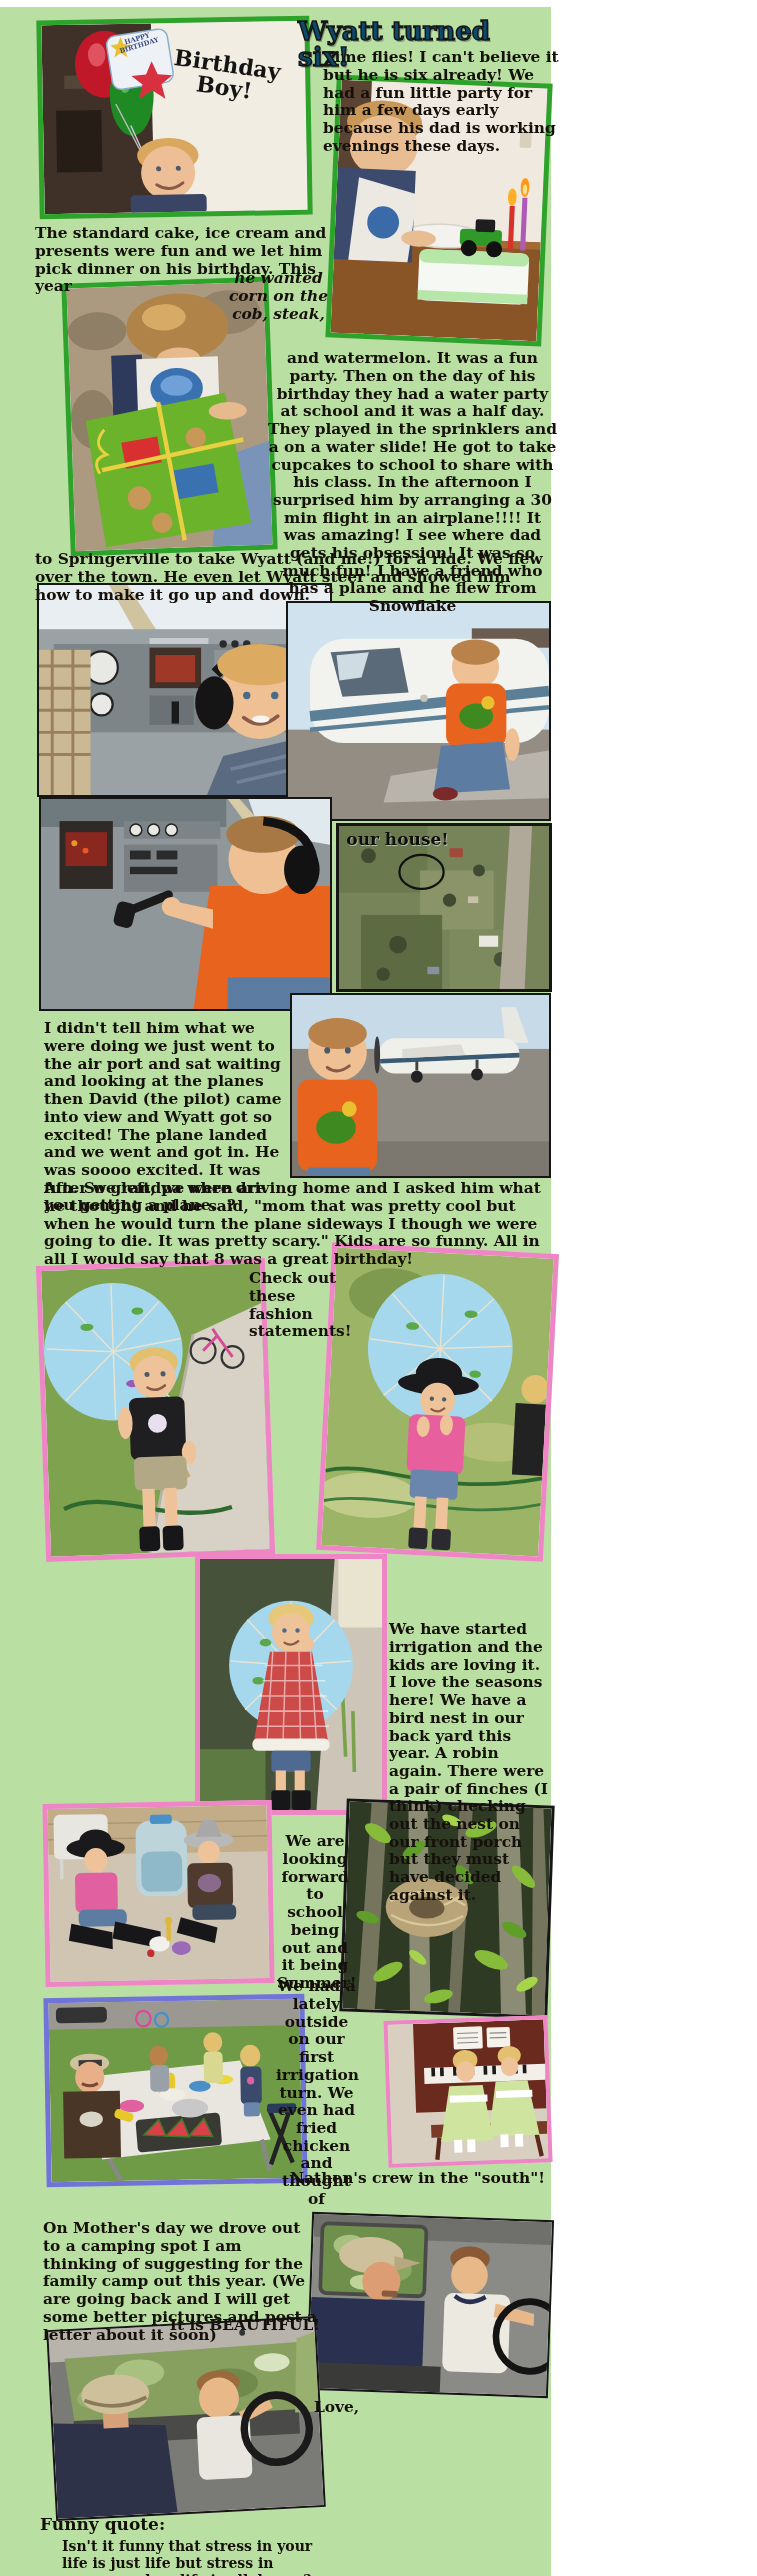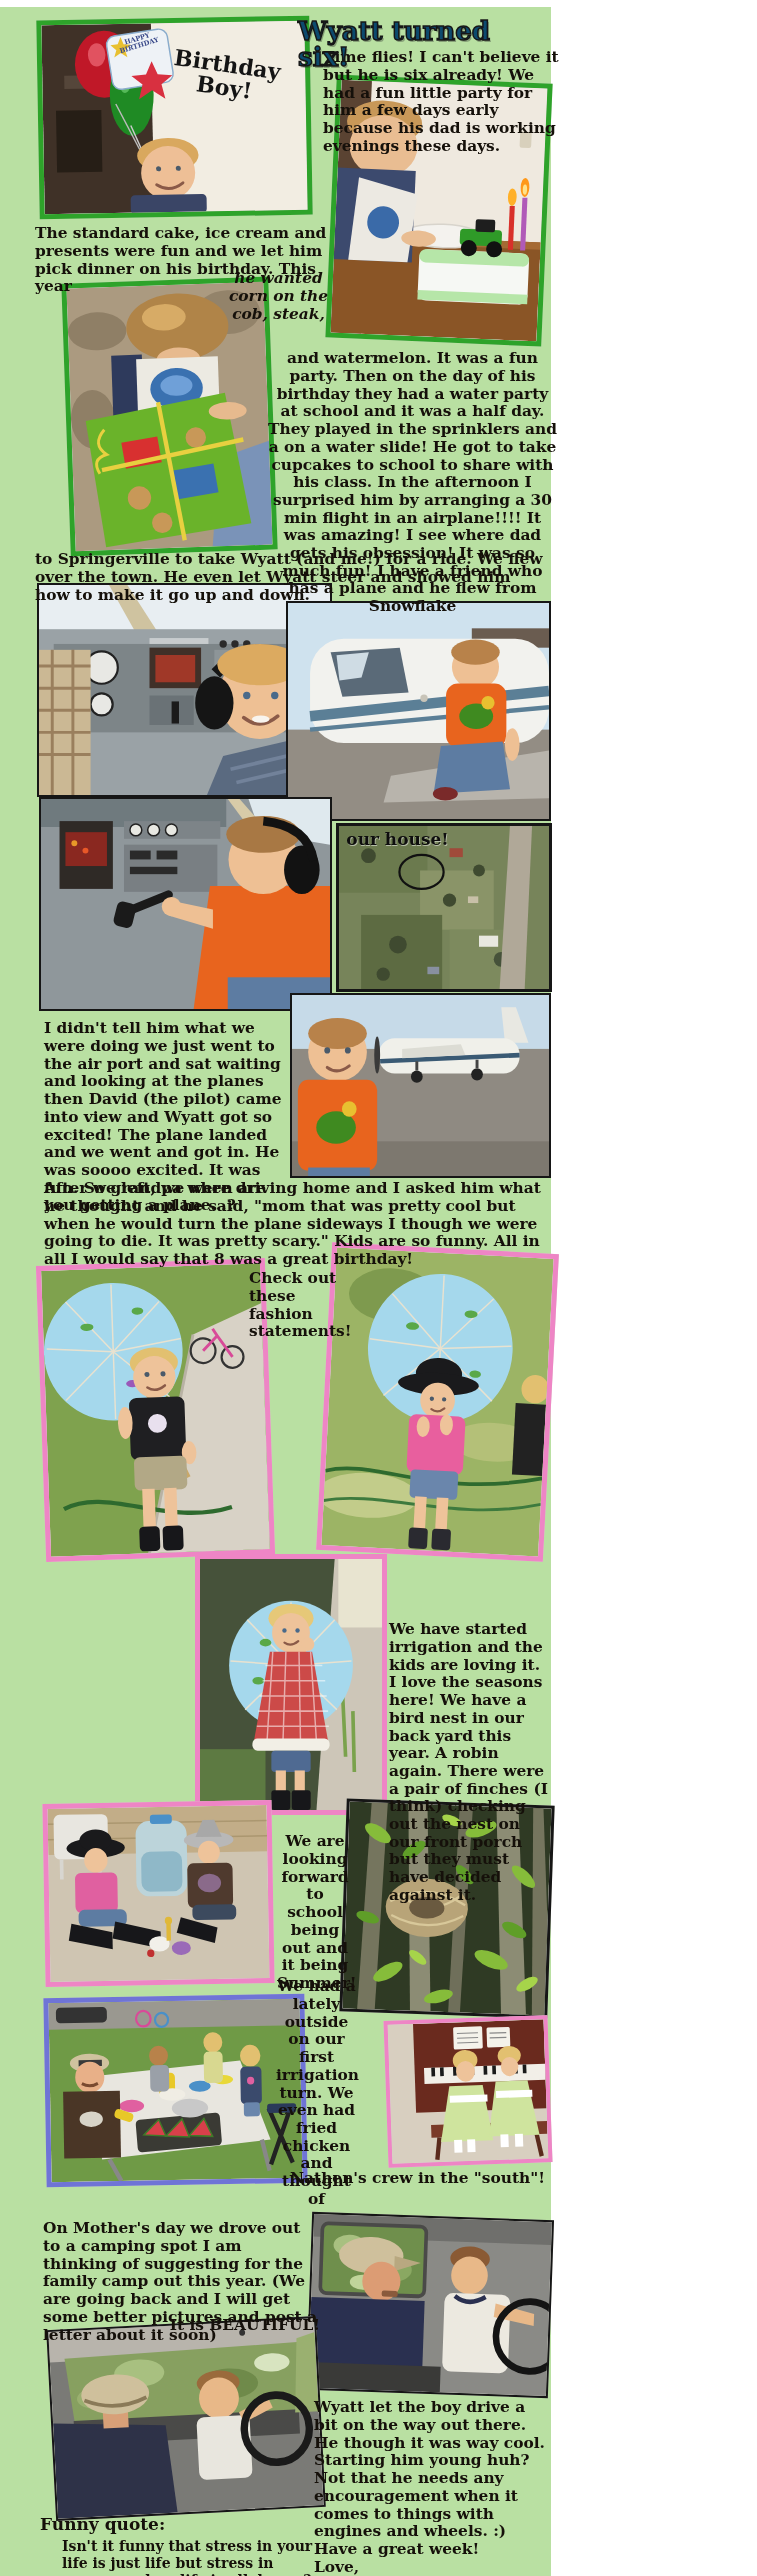--- a/index.html
+++ b/index.html
@@ -623,21 +623,20 @@
         <path d="M44 92 Q86 110 128 92" stroke="#8a7a58" stroke-width="5" fill="none"></path>
         <ellipse cx="226" cy="78" rx="29" ry="16" fill="#9a6a3c"></ellipse>
         <circle cx="226" cy="98" r="27" fill="#e8b888"></circle>
         <rect x="194" y="122" width="72" height="82" rx="10" fill="#e8e6de"></rect>
         <polygon points="252,118 292,100 298,114 258,132" fill="#e8b888"></polygon>
         <circle cx="302" cy="142" r="44" fill="none" stroke="#1a1a1a" stroke-width="10"></circle>
       </svg>
     </div>
 
     <div class="t driveblock">
-      <div>Wyatt let the boy drive a bit on the way out there. He though it was way cool.  Starting him young huh? Not that he needs any encouragement when it comes to things with engines and wheels. :) Have a great week!</div>
       <div>Love,</div>
 
     </div>
 
     <div class="t funnylabel">Funny quote:</div>
     <div class="t funnyquote">Isn't it funny that stress in your life is just life but stress in someone elses life is all drama?</div>
 
   </div>
 </div>
 

